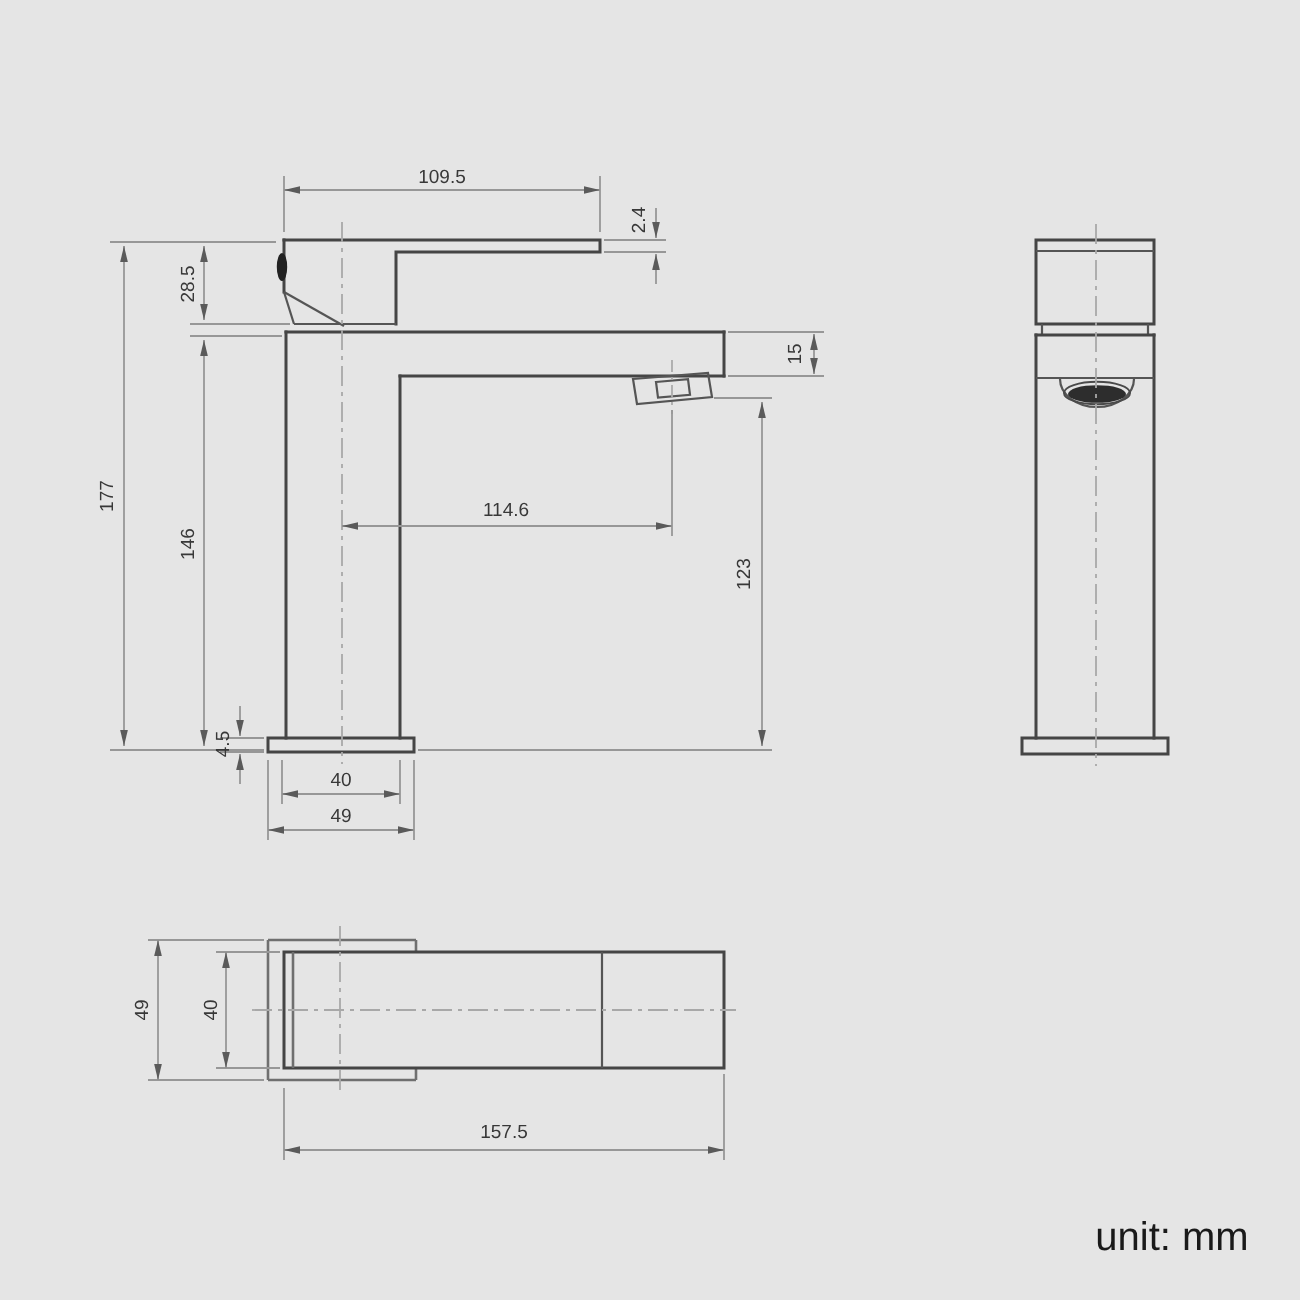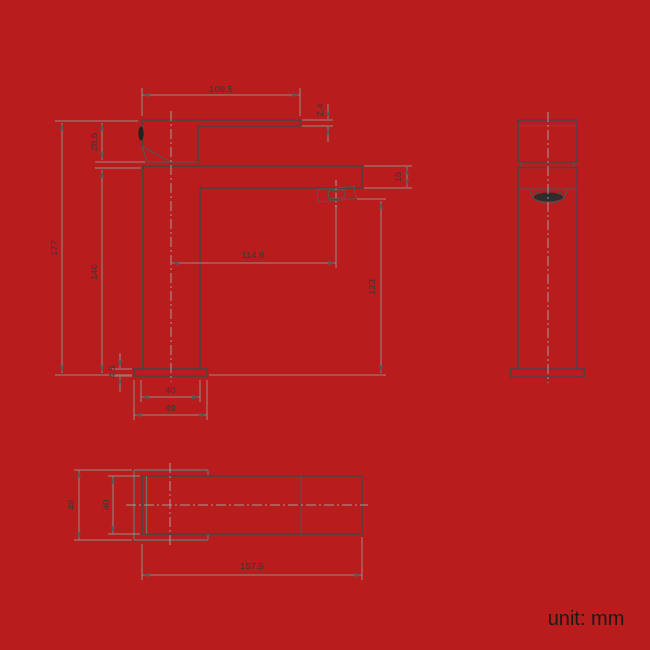--- a/index.html
+++ b/index.html
@@ -1,19 +1,19 @@
 <!DOCTYPE html>
 <html><head>
 <meta charset="utf-8">
 <style>
   html,body{margin:0;padding:0;background:#ffffff;}
   .canvas{
     position:relative;
     width:650px;height:650px;
-    background:#b91c1c;
+    background:#e5e5e5;
     font-family:"Liberation Sans", sans-serif;
     overflow:hidden;
   }
   svg{display:block;}
   text{
     font-family:"Liberation Sans", sans-serif;
     font-size:9.5px;
     fill:#383838;
   }
   .unit-text{

